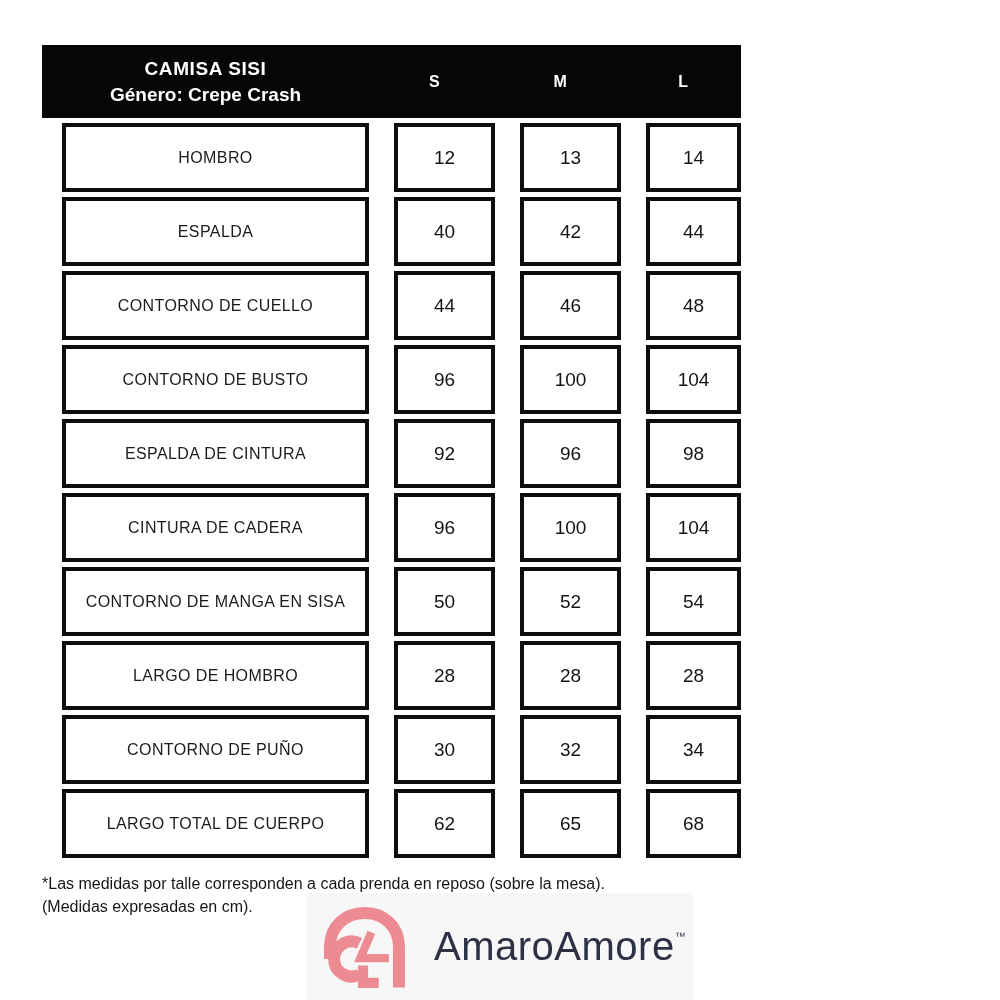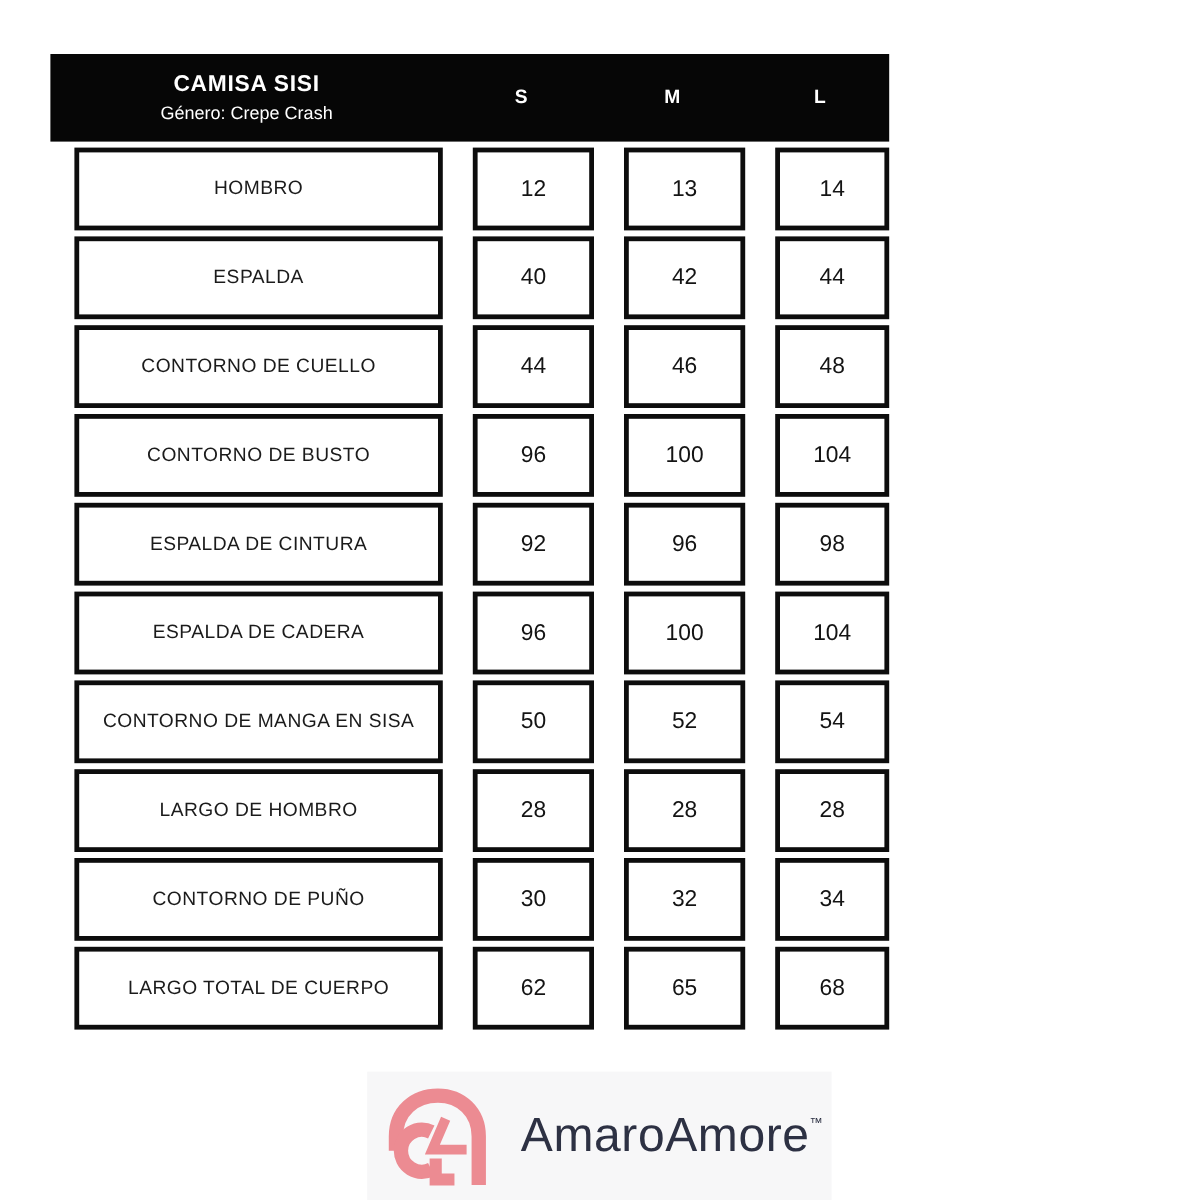--- a/index.html
+++ b/index.html
@@ -34,23 +34,23 @@
     gap: 5px;
     align-items: center;
   }
   .title-cell { text-align: center; color: #ffffff; }
   .title {
     font-size: 19px;
     font-weight: bold;
     letter-spacing: 0.6px;
   }
   .subtitle {
-    font-size: 15px;
+    font-size: 19px;
     margin-top: 4px;
-    font-weight: 400;
+    font-weight: 700;
   }
   .size-h {
     text-align: center;
     color: #ffffff;
     font-weight: bold;
     font-size: 16px;
     letter-spacing: 0.5px;
   }
   .trow { display: contents; }
   .cell {
@@ -156,21 +156,21 @@
     </div>
 
     <div class="trow">
       <div class="cell label">ESPALDA DE CINTURA</div>
       <div class="cell value">92</div>
       <div class="cell value">96</div>
       <div class="cell value">98</div>
     </div>
 
     <div class="trow">
-      <div class="cell label">ESPALDA DE CADERA</div>
+      <div class="cell label">CINTURA DE CADERA</div>
       <div class="cell value">96</div>
       <div class="cell value">100</div>
       <div class="cell value">104</div>
     </div>
 
     <div class="trow">
       <div class="cell label">CONTORNO DE MANGA EN SISA</div>
       <div class="cell value">50</div>
       <div class="cell value">52</div>
       <div class="cell value">54</div>
@@ -192,20 +192,24 @@
 
     <div class="trow">
       <div class="cell label">LARGO TOTAL DE CUERPO</div>
       <div class="cell value">62</div>
       <div class="cell value">65</div>
       <div class="cell value">68</div>
     </div>
 
   </div>
 
+  <div class="footnote">
+    <div>*Las medidas por talle corresponden a cada prenda en reposo (sobre la mesa).</div>
+    <div>(Medidas expresadas en cm).</div>
+  </div>
 
   <div class="logo-panel">
     <span class="logo-mark">
       <svg viewBox="0 0 100 100" xmlns="http://www.w3.org/2000/svg" fill="none" stroke="#EC8B92">
         <path d="M 13 63 L 13 50 C 13 27 30 13 51 13 C 72 13 88 28 88 50 L 88 94" stroke-width="13"></path>
         <path d="M 45 46 A 19 19 0 1 0 45 80" stroke-width="13"></path>
         <path d="M 58 34 L 46 62 L 77 62" stroke-width="9" stroke-linejoin="miter"></path>
         <path d="M 49 70 L 49 89 L 66 89" stroke-width="11"></path>
       </svg>
     </span>

